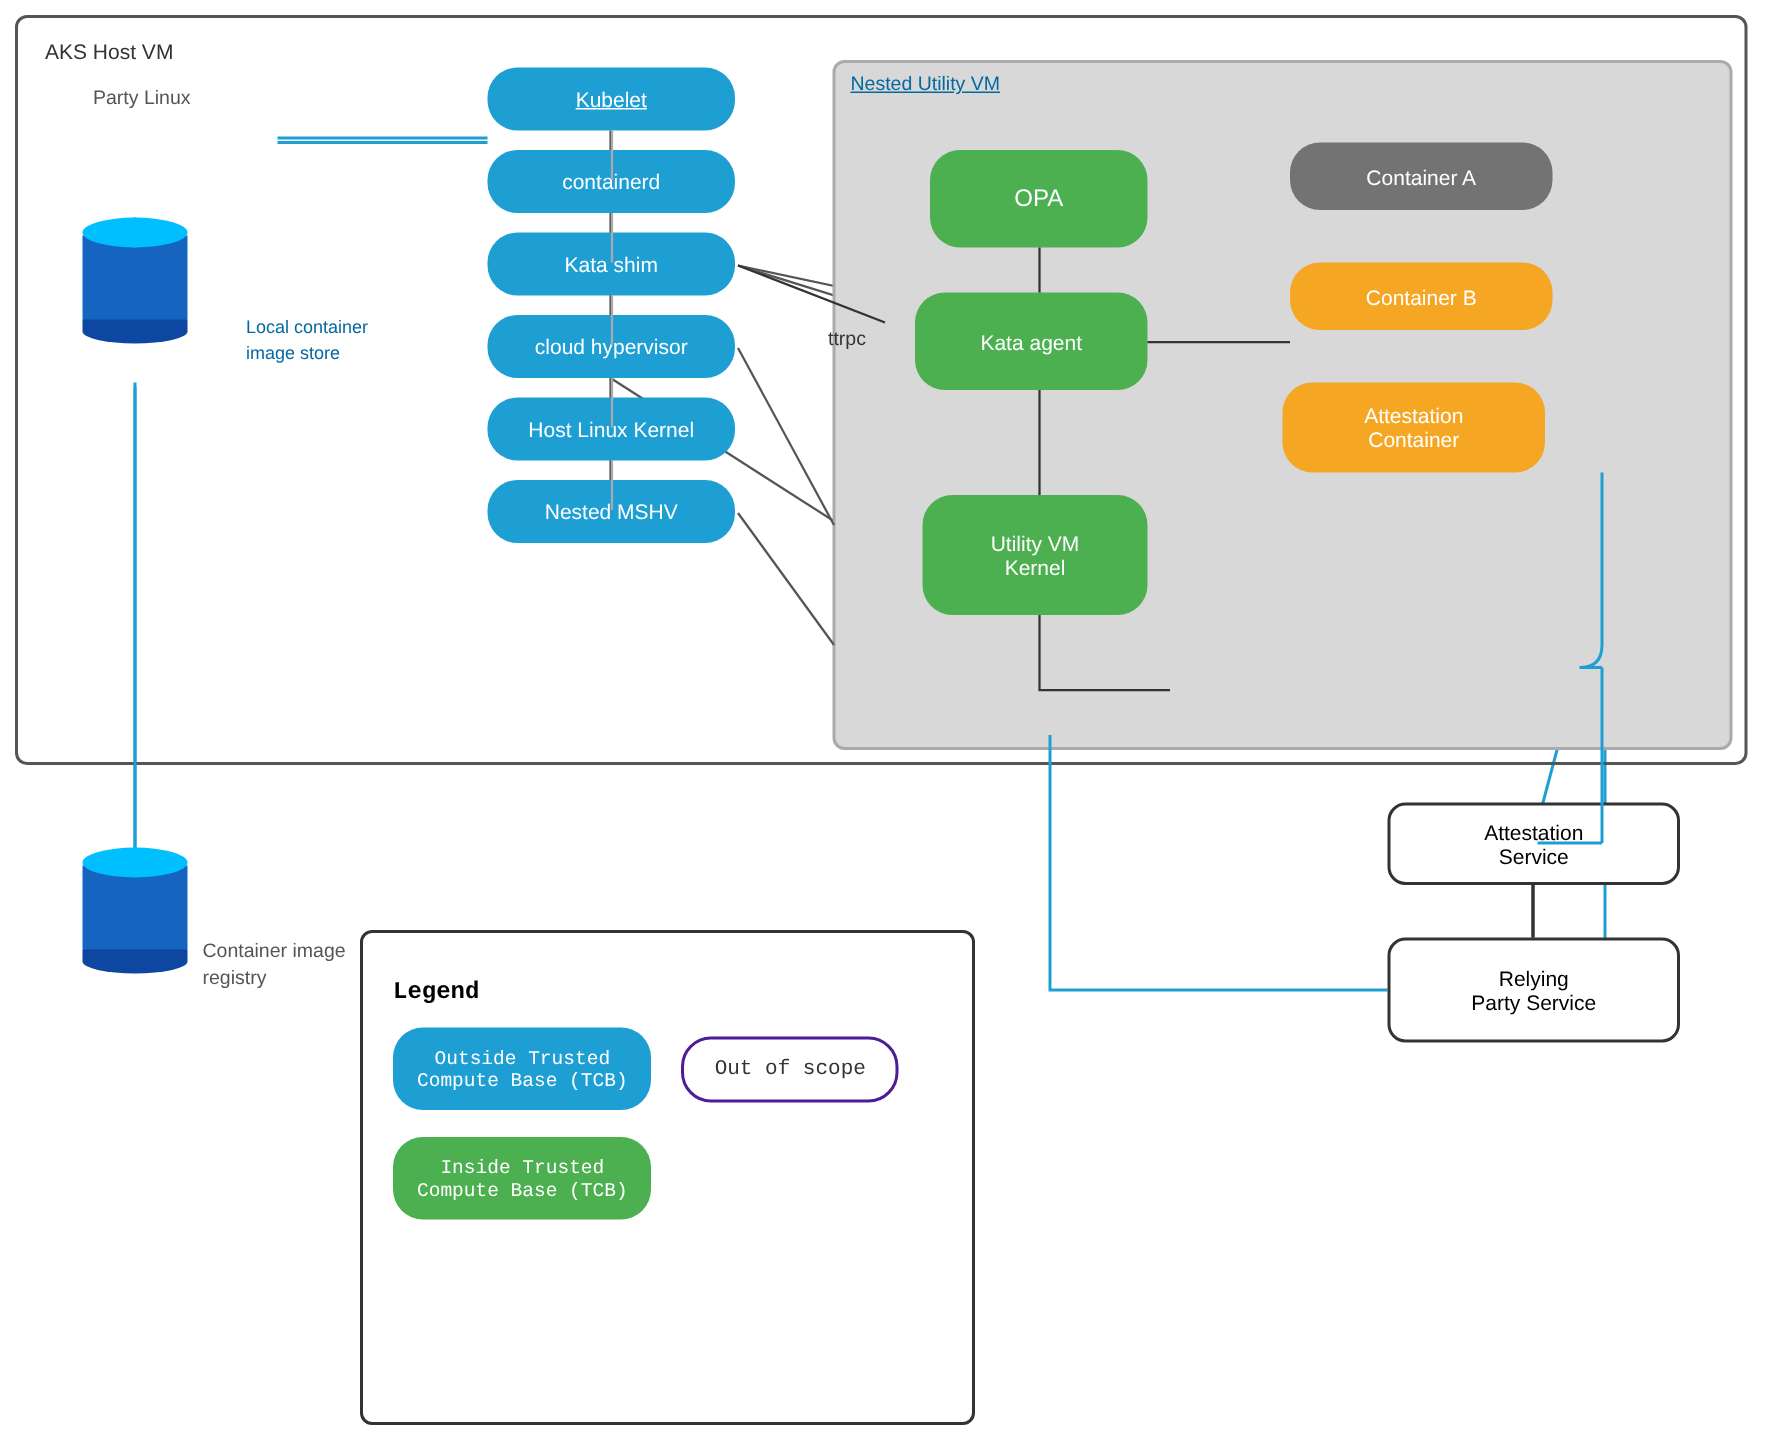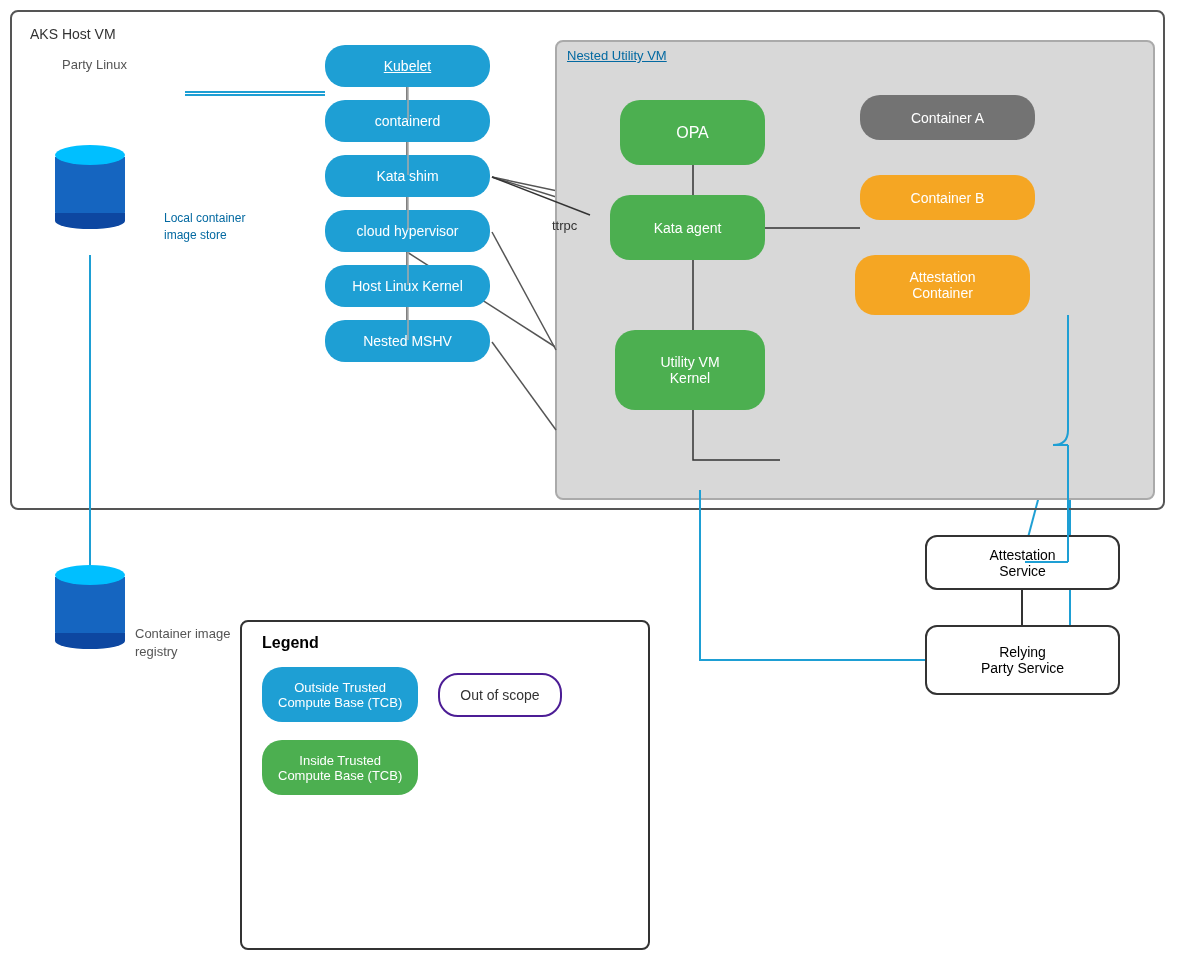--- a/index.html
+++ b/index.html
@@ -173,21 +173,22 @@
 
     
     .legend-box {
       position: absolute;
       top: 620px; left: 240px;
       width: 410px;
       height: 330px;
       border: 2px solid #333;
       border-radius: 8px;
       background: #fff;
-      padding: 12px 20px;
+      padding: 30px 20px;
+      font-family: Liberation Mono, monospace;
     }
 
     .legend-title {
       font-size: 16px;
       font-weight: bold;
       margin-bottom: 15px;
     }
 
     .legend-item {
       display: flex;

